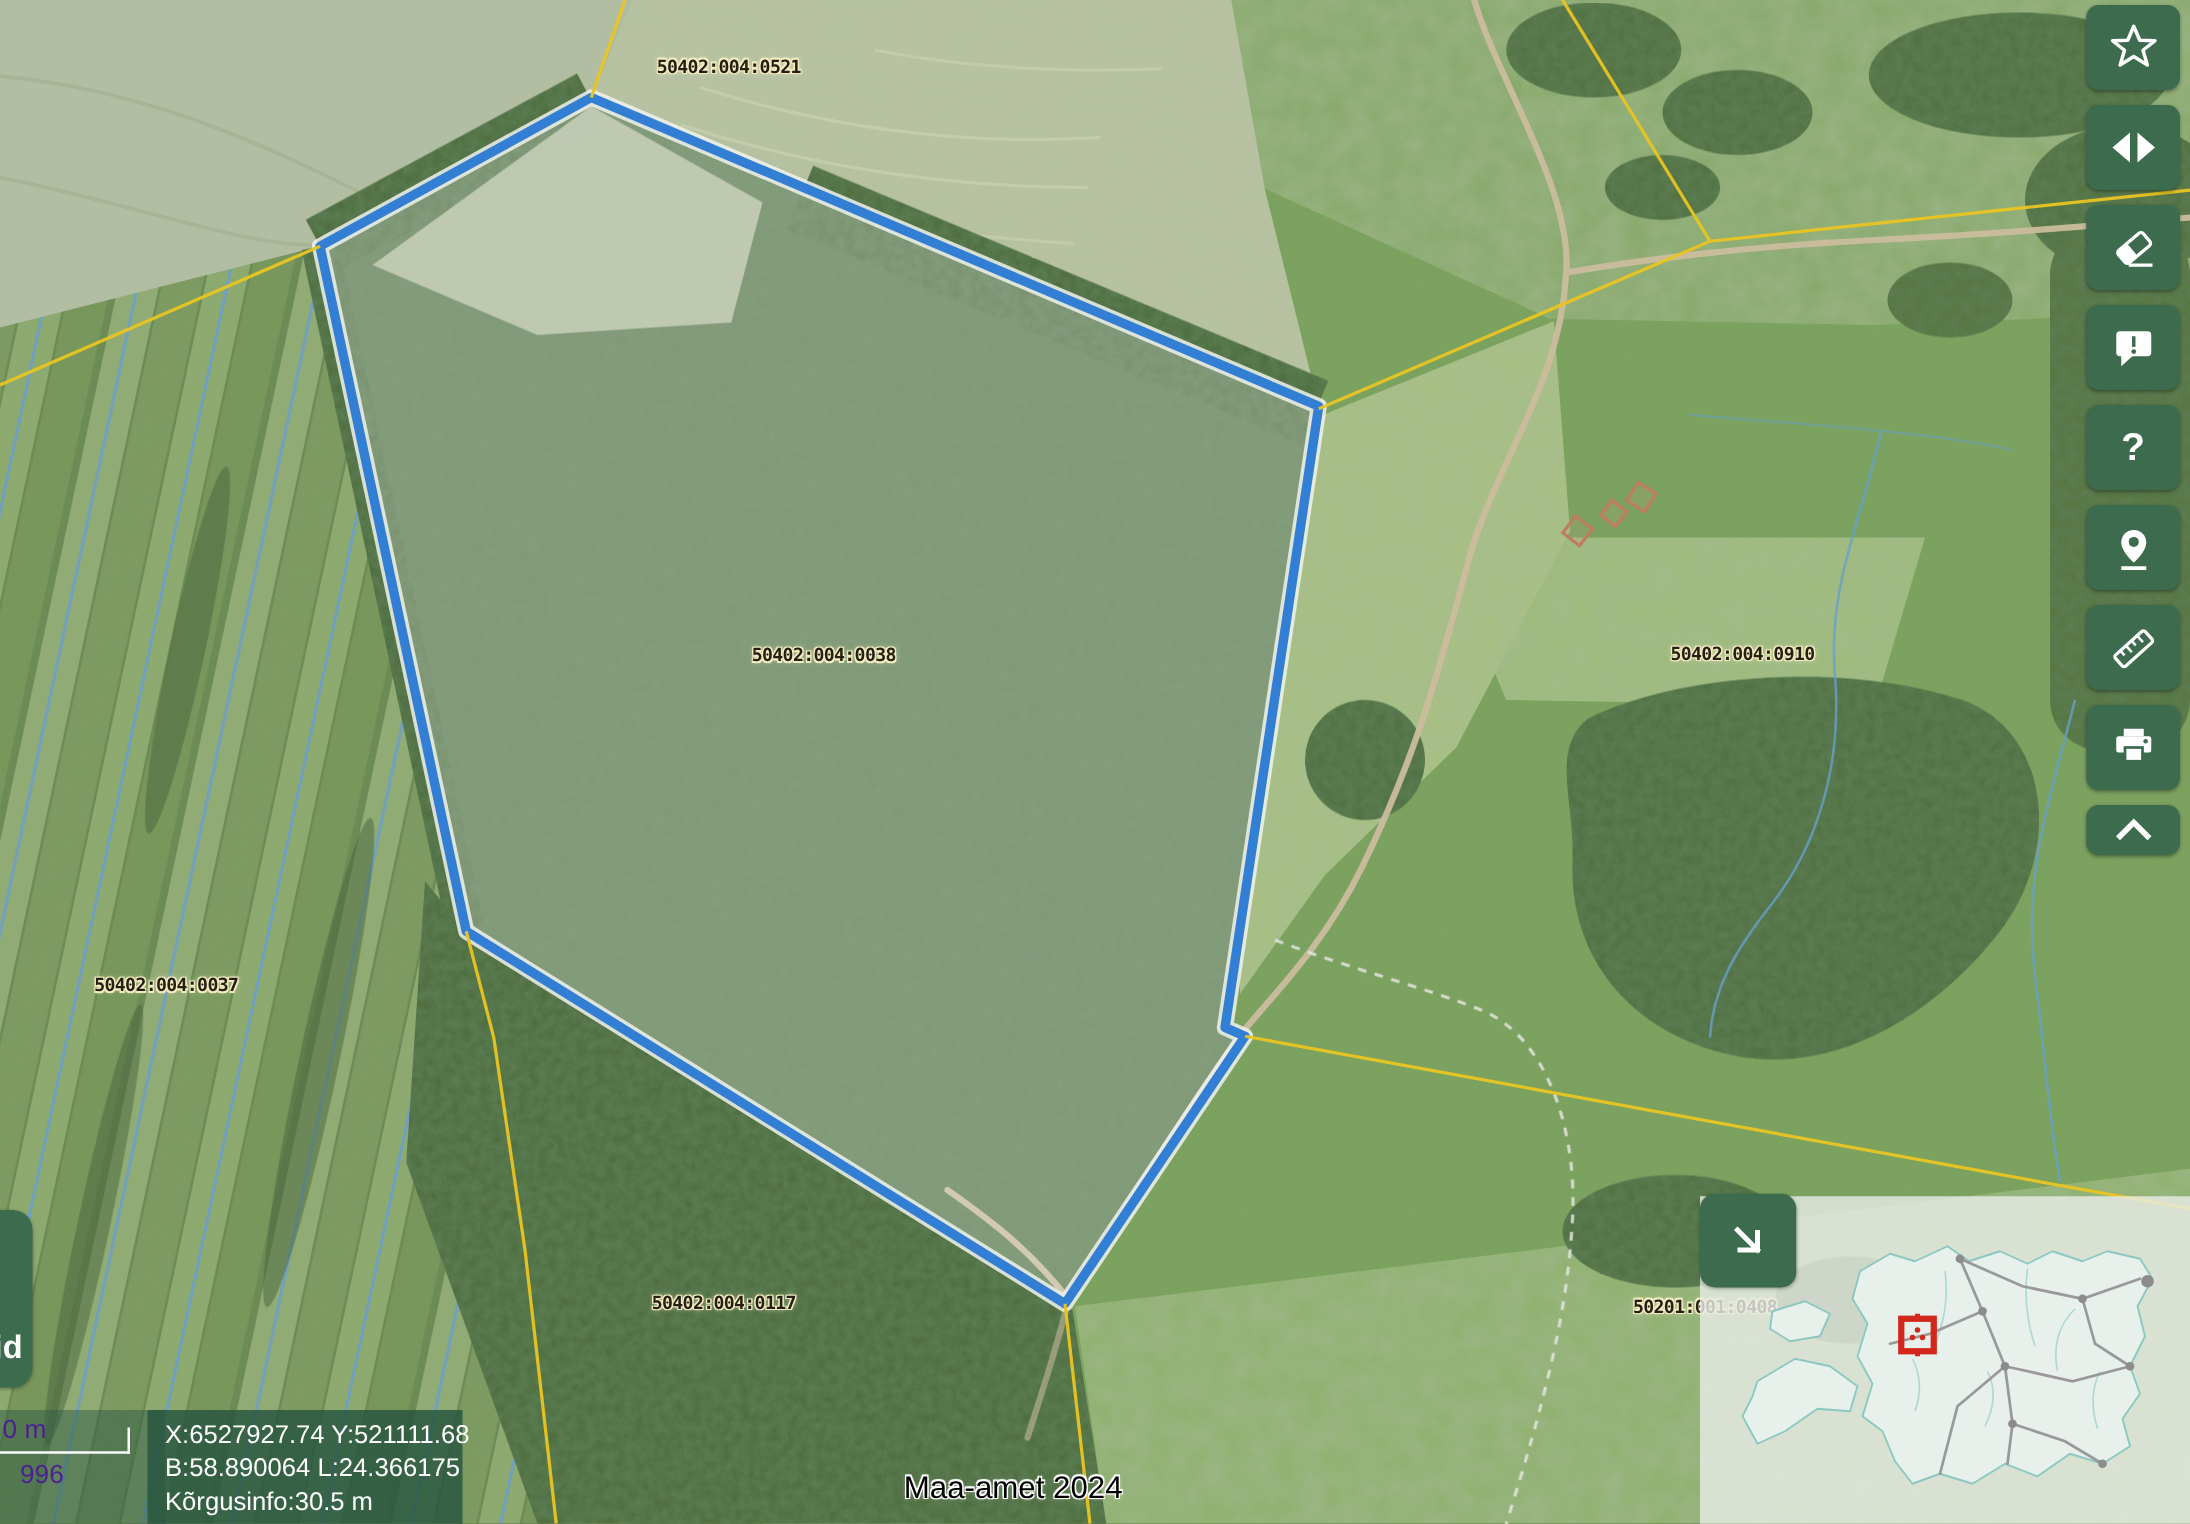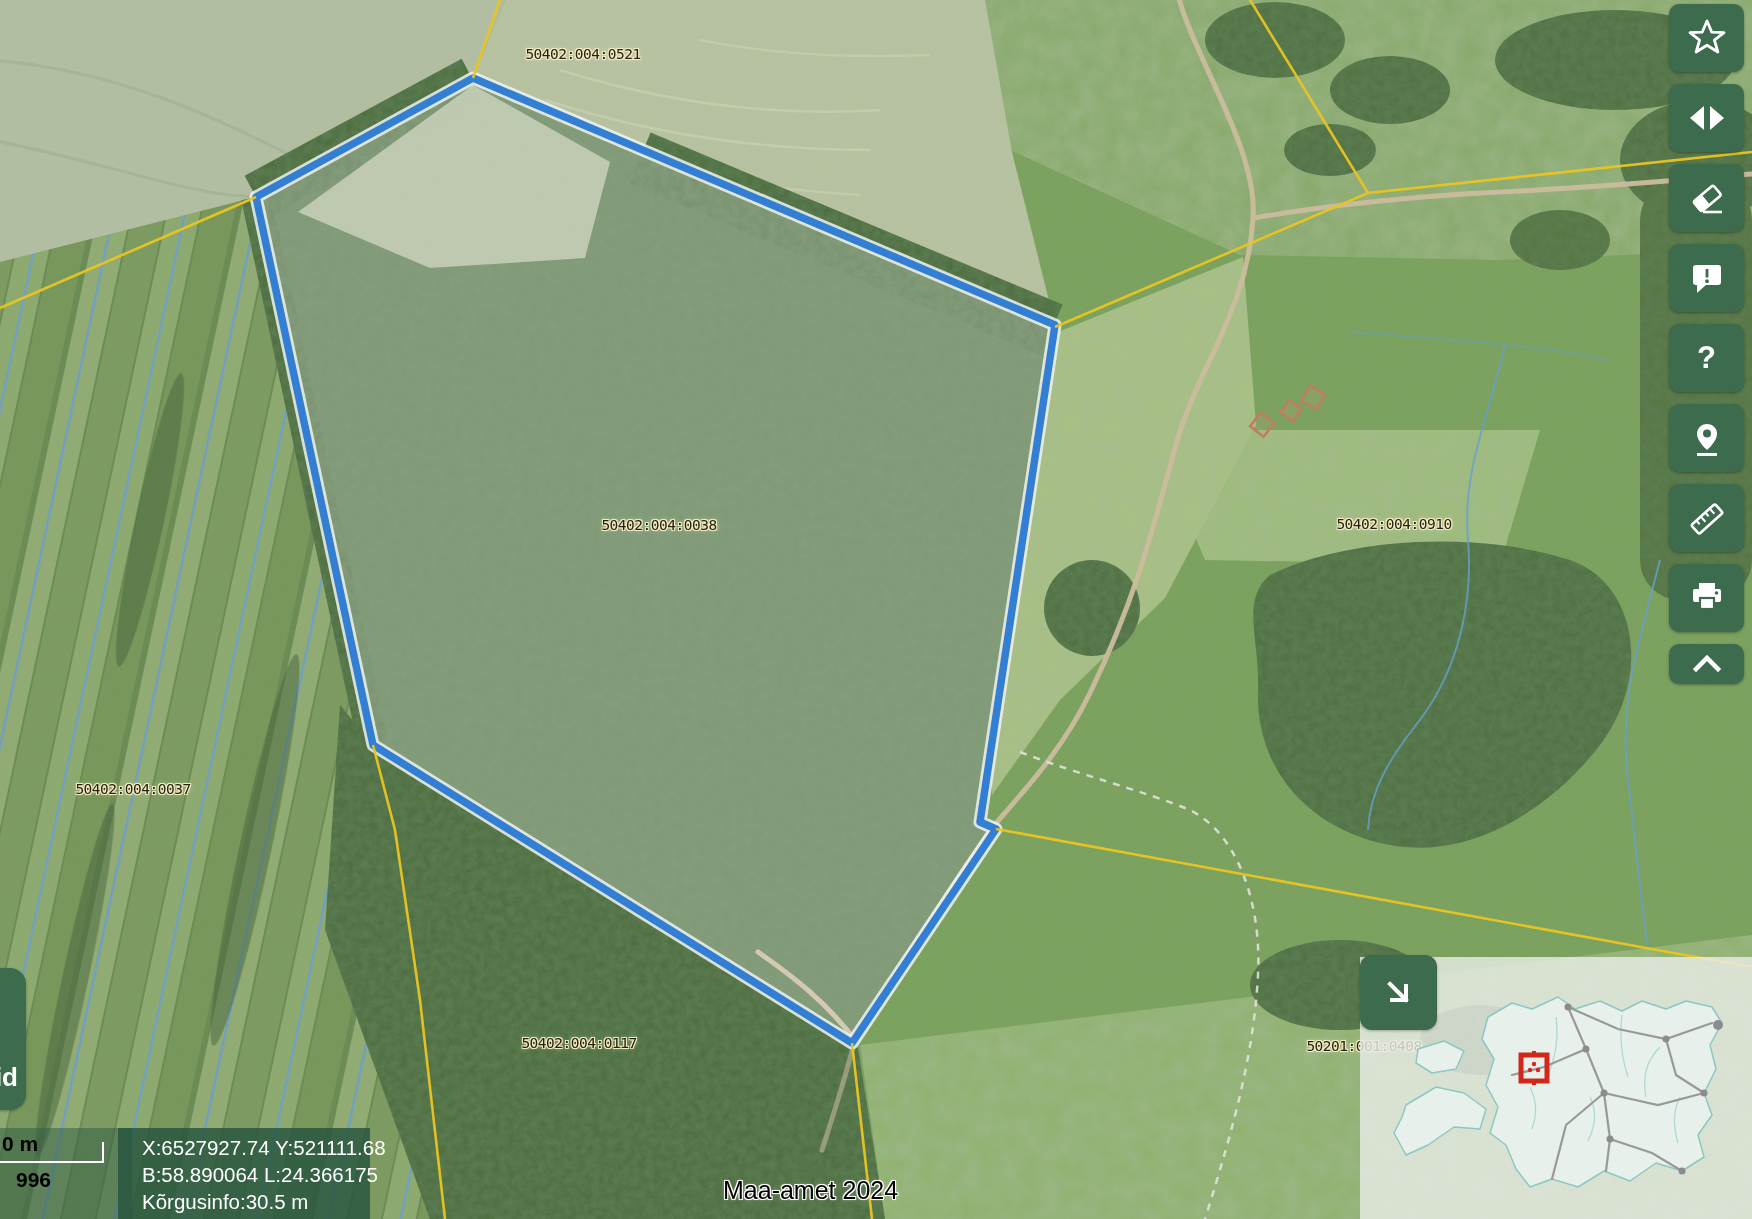--- a/index.html
+++ b/index.html
@@ -1,21 +1,21 @@
 <!DOCTYPE html>
 <html><head>
 <meta charset="utf-8">
 <style>
   html,body{margin:0;padding:0;background:#222;}
   .screen{position:relative;width:1752px;height:1219px;overflow:hidden;
           font-family:"Liberation Sans",sans-serif;background:#79a05c;}
   .maplayer{position:absolute;left:0;top:0;z-index:1;}
   
   .parcel-label{position:absolute;z-index:2;transform:translate(-50%,-50%);
-    font-family:"DejaVu Sans Mono",monospace;font-size:14.5px;font-weight:normal;
+    font-family:"DejaVu Sans Mono",monospace;font-size:14.5px;font-weight:bold;
     letter-spacing:-0.5px;color:#262014;white-space:nowrap;
     text-shadow:-1px -1px 0 #f3ecc0,1px -1px 0 #f3ecc0,-1px 1px 0 #f3ecc0,
                  1px 1px 0 #f3ecc0,0 0 4px #f3ecc0;}
   .attribution{position:absolute;z-index:2;left:723px;top:1176px;font-size:25px;
     color:#000000;text-shadow:-1px -1px 0 #fff,1px -1px 0 #fff,-1px 1px 0 #fff,
     1px 1px 0 #fff,0 0 3px #fff;}
   
   .tb-btn{position:absolute;z-index:5;left:1669px;width:75px;height:68px;
     background:#3d6b4e;border:none;border-radius:10px;display:flex;
     align-items:center;justify-content:center;cursor:pointer;
@@ -31,28 +31,28 @@
     align-items:center;justify-content:center;cursor:pointer;
     box-shadow:0 1px 3px rgba(0,0,0,.3);}
   
   .side-tab{position:absolute;z-index:5;left:-118px;top:968px;width:144px;
     height:142px;background:#3d6b4e;border:none;border-radius:16px;cursor:pointer;
     box-shadow:0 1px 3px rgba(0,0,0,.3);}
   .side-tab span{position:absolute;right:8px;top:94px;color:#fff;font-size:26px;
     font-weight:bold;font-family:"Liberation Sans",sans-serif;}
   
   .scale-box{position:absolute;z-index:5;left:0;top:1128px;width:132px;height:91px;
-    background:rgba(45,90,68,0.5);color:#000000;font-weight:bold;}
+    background:rgba(45,90,68,0.5);color:#4c1d95;}
   .scale-top{position:absolute;left:2px;top:4px;font-size:21px;}
   .scale-bar{position:absolute;left:0;top:14px;width:102px;height:19px;
     border-right:2px solid #fff;border-bottom:2px solid #fff;}
   .scale-bottom{position:absolute;left:0;top:40px;font-size:21px;margin-left:16px;}
   .info-box{position:absolute;z-index:5;left:118px;top:1128px;width:252px;
     height:91px;background:rgba(38,84,62,0.82);color:#fff;font-size:20.5px;
-    line-height:27px;padding:6px 0 0 24px;box-sizing:border-box;white-space:nowrap;}
+    line-height:27px;padding:6px 0 0 14px;box-sizing:border-box;white-space:nowrap;}
 </style>
 </head>
 <body>
 
 <div class="screen">
 
   <svg class="maplayer" width="1752" height="1219" viewBox="0 0 1752 1219">
     <defs>
       <filter id="forest" x="-5%" y="-5%" width="110%" height="110%">
         <feTurbulence type="fractalNoise" baseFrequency="0.13" numOctaves="3" seed="7" result="n"></feTurbulence>

